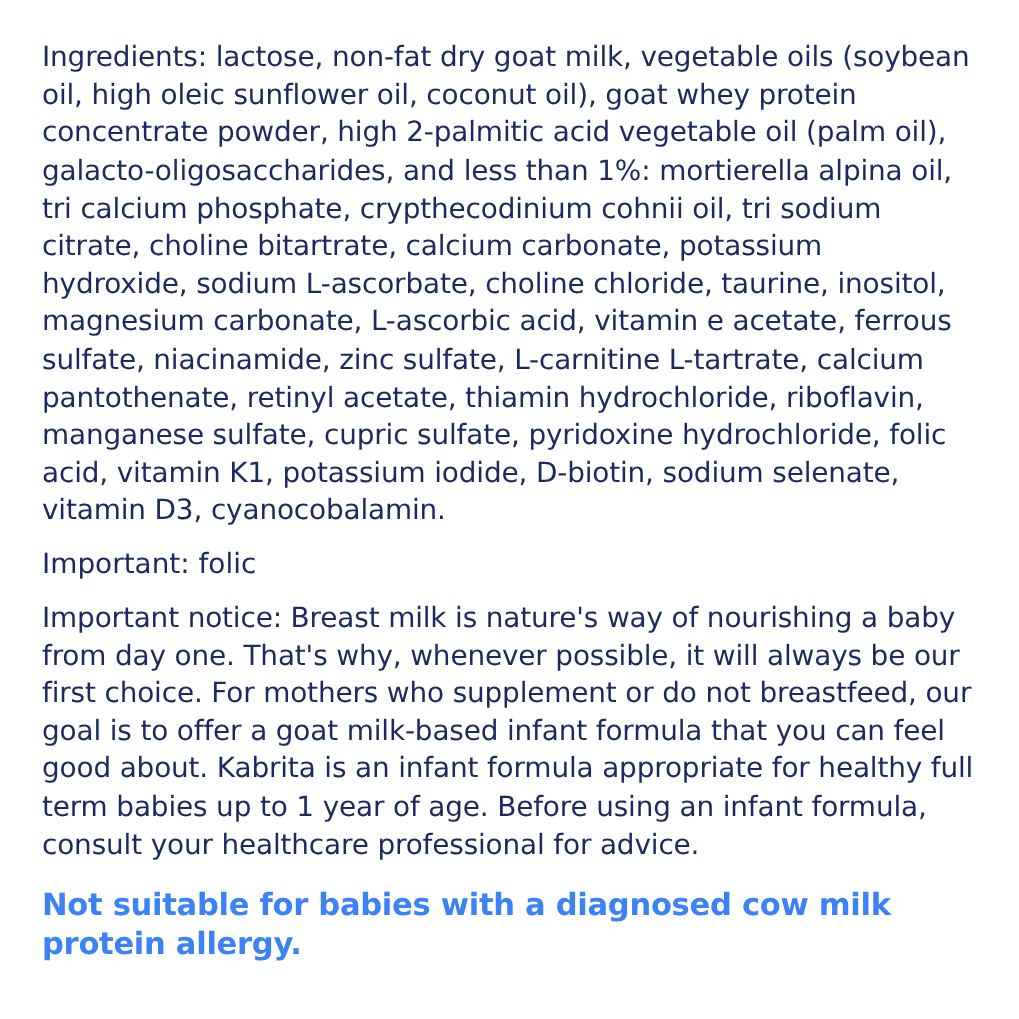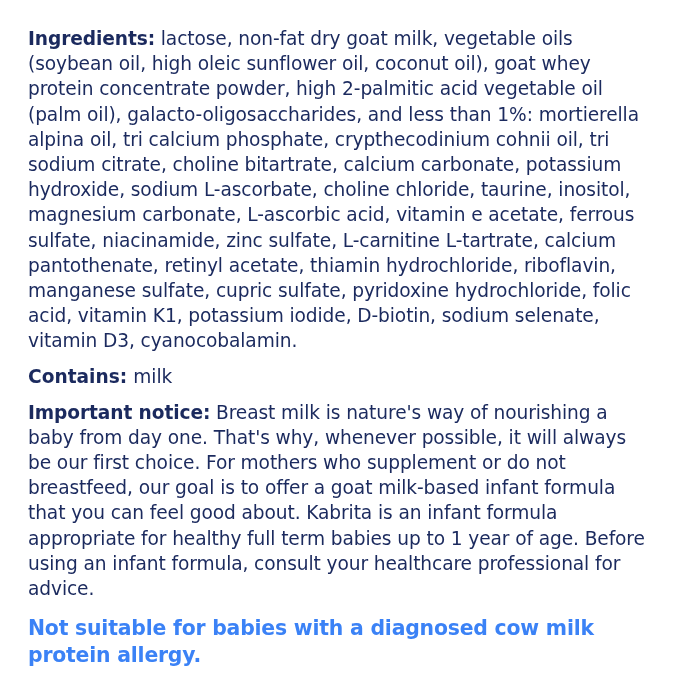--- a/index.html
+++ b/index.html
@@ -26,21 +26,21 @@
     line-height: 1.355;
     letter-spacing: -0.1px;
     color: #1b2a5e;
     margin: 0 0 11px 0;
     text-align: left;
   }
   .block.tight {
     margin-bottom: 9px;
   }
   .lead {
-    font-weight: bold;
+    font-weight: normal;
   }
   .warning {
     font-size: 20.4px;
     font-weight: bold;
     line-height: 1.3;
     letter-spacing: -0.2px;
     margin: 14px 0 0 0;
     color: #3b82f6;
   }
   .contains {
@@ -49,19 +49,19 @@
     margin: 0 0 10px 0;
   }
 </style>
 </head>
 <body>
 
 <div class="page">
 
   <p class="block"><span class="lead">Ingredients:</span><span> lactose, non-fat dry goat milk, vegetable oils (soybean oil, high oleic sunflower oil, coconut oil), goat whey protein concentrate powder, high 2-palmitic acid vegetable oil (palm oil), galacto-oligosaccharides, and less than 1%: mortierella alpina oil, tri calcium phosphate, crypthecodinium cohnii oil, tri sodium citrate, choline bitartrate, calcium carbonate, potassium hydroxide, sodium L-ascorbate, choline chloride, taurine, inositol, magnesium carbonate, L-ascorbic acid, vitamin e acetate, ferrous sulfate, niacinamide, zinc sulfate, L-carnitine L-tartrate, calcium pantothenate, retinyl acetate, thiamin hydrochloride, riboflavin, manganese sulfate, cupric sulfate, pyridoxine hydrochloride, folic acid, vitamin K1, potassium iodide, D-biotin, sodium selenate, vitamin D3, cyanocobalamin.</span></p>
 
-  <p class="contains"><span class="lead">Contains:</span><span> milk</span></p>
+  <p class="contains"><span class="lead">Important:</span><span> folic</span></p>
 
   <p class="block tight"><span class="lead">Important notice:</span><span> Breast milk is nature's way of nourishing a baby from day one. That's why, whenever possible, it will always be our first choice. For mothers who supplement or do not breastfeed, our goal is to offer a goat milk-based infant formula that you can feel good about. Kabrita is an infant formula appropriate for healthy full term babies up to 1 year of age. Before using an infant formula, consult your healthcare professional for advice.</span></p>
 
   <p class="warning">Not suitable for babies with a diagnosed cow milk protein allergy.</p>
 
 </div>
 
 </body></html>

